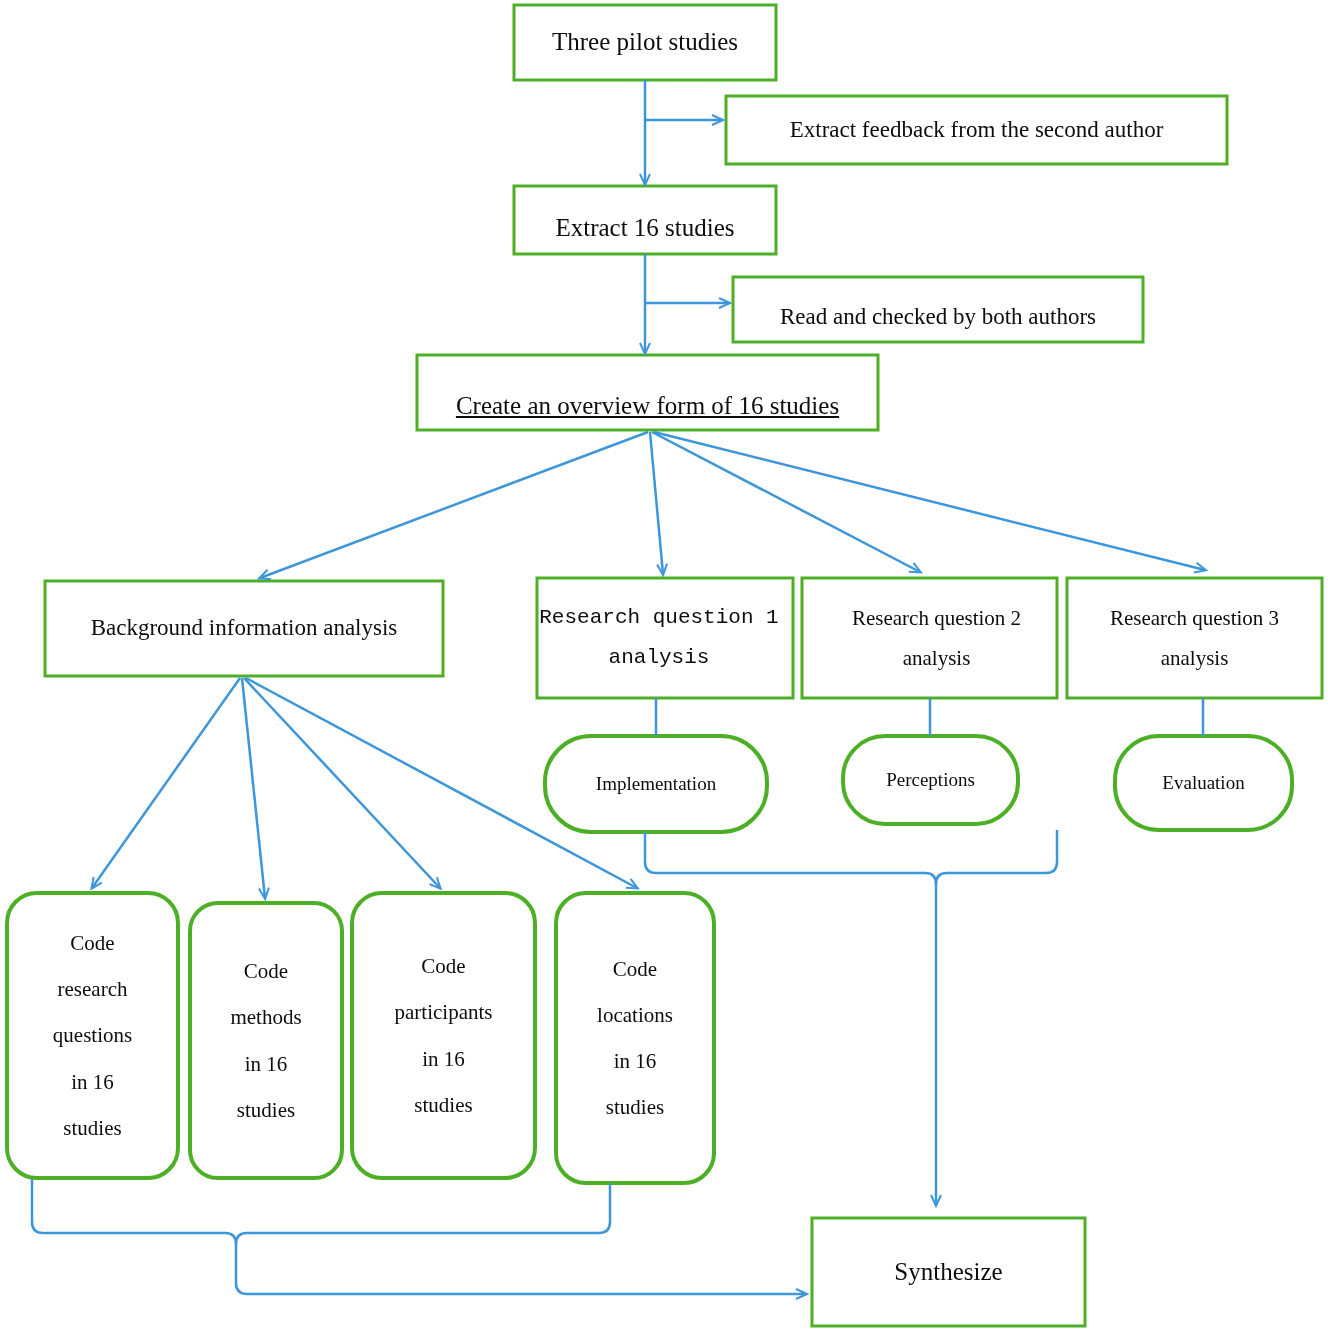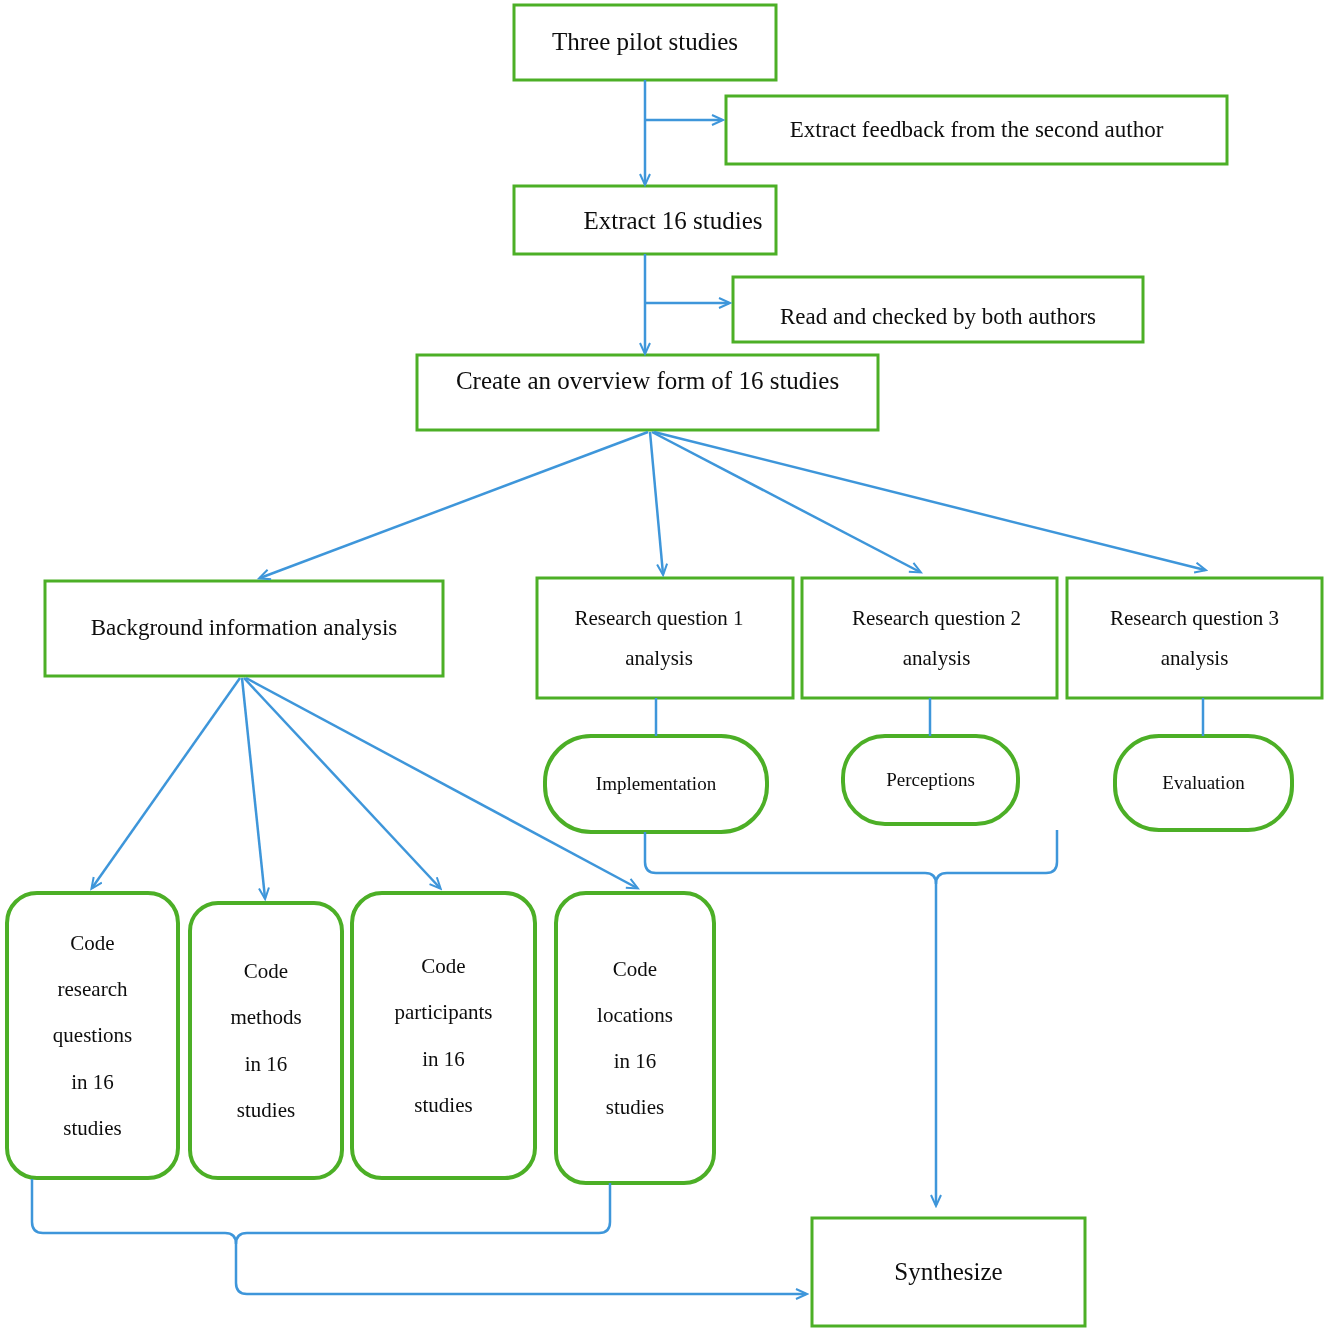--- a/index.html
+++ b/index.html
@@ -105,29 +105,29 @@
     <path d="M1057,830 L1057,862 Q1057,873 1046,873 L947,873 Q936,873 936,884" fill="none" stroke="#3E96DA" stroke-width="2.5"></path>
 
     <path d="M32,1179 L32,1222 Q32,1233 43,1233 L225,1233 Q236,1233 236,1244 L236,1283 Q236,1294 247,1294 L806,1294" fill="none" stroke="#3E96DA" stroke-width="2.5" marker-end="url(#arw)"></path>
     <path d="M610,1183 L610,1222 Q610,1233 599,1233 L247,1233 Q236,1233 236,1244" fill="none" stroke="#3E96DA" stroke-width="2.5"></path>
   </svg>
 
   <div class="node-text t-lg" style="left:514px; top:5px; width:262px; height:75px;">Three pilot studies</div>
 
   <div class="node-text t-md" style="left:726px; top:96px; width:501px; height:68px;">Extract feedback from the second author</div>
 
-  <div class="node-text t-lg" style="left:514px; top:186px; width:262px; height:71px;margin-left:28px;">Extract 16 studies</div>
+  <div class="node-text t-lg" style="left:514px; top:193px; width:262px; height:71px;">Extract 16 studies</div>
 
   <div class="node-text t-md" style="left:733px; top:277px; width:410px; height:65px;margin-top:8px;">Read and checked by both authors</div>
 
-  <div class="node-text t-lg" style="left:417px; top:344px; width:461px; height:75px;">Create an overview form of 16 studies</div>
+  <div class="node-text t-lg" style="left:417px; top:369px; width:461px; height:75px;text-decoration:underline;">Create an overview form of 16 studies</div>
 
   <div class="node-text t-md" style="left:45px; top:581px; width:398px; height:95px;">Background information analysis</div>
 
-  <div class="node-text t-sm" style="left:537px; top:578px; width:244px; height:120px;">
+  <div class="node-text t-sm" style="left:537px; top:578px; width:244px; height:120px;font-family:Liberation Mono, monospace;">
     <div class="stack gap-rq">
       <span>Research question 1</span>
       <span>analysis</span>
     </div>
   </div>
 
   <div class="node-text t-sm" style="left:802px; top:578px; width:269px; height:120px;">
     <div class="stack gap-rq">
       <span>Research question 2</span>
       <span>analysis</span>

